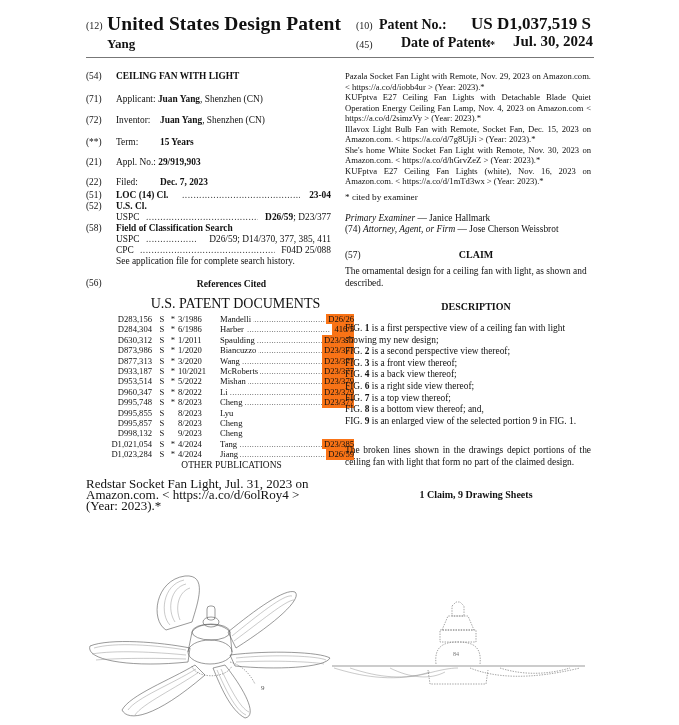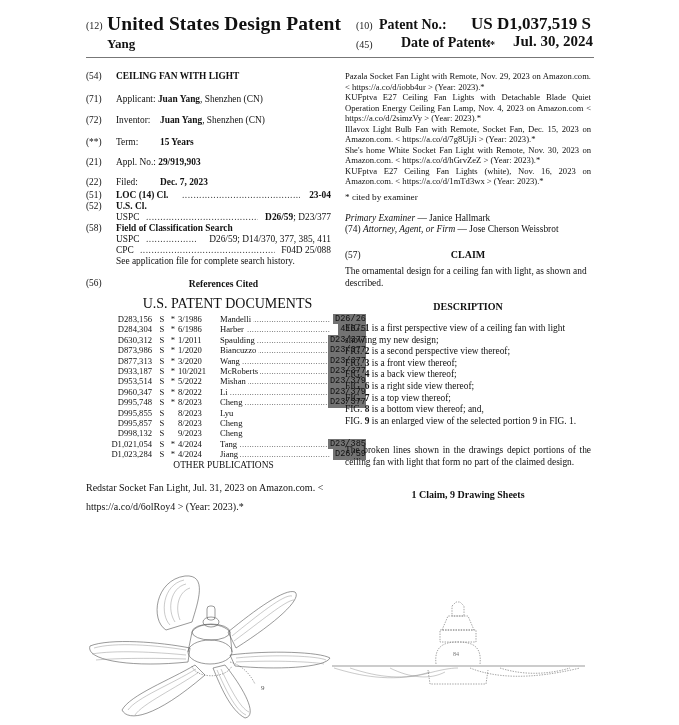--- a/index.html
+++ b/index.html
@@ -20,24 +20,24 @@
   .dots { letter-spacing: 0.5px; color: #333; }
   .refs { position: absolute; left: 88px; top: 314px; font-size: 8.6px; line-height: 10.4px; }
   .ref-row { display: flex; white-space: nowrap; }
   .ref-row .pno { width: 64px; text-align: right; }
   .ref-row .kind { width: 12px; text-align: center; margin-left: 4px; }
   .ref-row .star { width: 10px; text-align: center; }
   .ref-row .date { width: 38px; text-align: left; }
   .ref-row .namewrap { position: relative; width: 146px; margin-left: 4px; }
   .ref-row .namewrap .nm { position: absolute; left: 0; background: #fff; padding-right: 2px; }
   .ref-row .namewrap .dl { position: absolute; left: 0; right: 36px; top: 0; overflow: hidden; color: #444; letter-spacing: 0.3px; }
-  .ref-row .namewrap .cl { position: absolute; right: 0; top: 0; background: #737373; padding-left: 2px; font-family: Liberation Mono, monospace; }
+  .ref-row .namewrap .cl { position: absolute; right: 12px; top: 0; background: #f97316; padding-left: 2px; }
   .right-col { position: absolute; left: 345px; width: 246px; font-size: 8.6px; line-height: 10.5px; text-align: justify; }
   .desc-col { position: absolute; left: 345px; width: 246px; font-size: 9.4px; line-height: 11.6px; }
-  .center { text-align: center; }
+  .center { text-align: center; padding-left: 8px; }
   svg .bl { fill: none; stroke: #555; stroke-width: 0.6; }
   svg .bl2 { fill: none; stroke: #888; stroke-width: 0.45; }
   svg .dash { fill: none; stroke: #666; stroke-width: 0.6; stroke-dasharray: 1.4 1.2; }
 </style>
 </head>
 <body>
 
 <div>
   <span class="abs num" style="left:86px;top:20px;">(12)</span>
   <span class="abs hdr-title" style="left:107px;top:13px;">United States Design Patent</span>
@@ -245,21 +245,21 @@
       <span class="date">4/2024</span>
       <span class="namewrap">
         <span class="dl">........................................................</span>
         <span class="nm">Jiang</span>
         <span class="cl">D26/59</span>
       </span>
     </div>
   </div>
 
 <div class="abs center" style="left:116px;top:460px;width:215px;font-size:9.4px;">OTHER PUBLICATIONS</div>
-<div class="abs small" style="left:86px;top:478px;width:245px;font-size:10px;line-height:19px;">Redstar Socket Fan Light, Jul. 31, 2023 on Amazon.com. &lt; https://a.co/d/6olRoy4 &gt; (Year: 2023).*</div>
+<div class="abs small" style="left:86px;top:478px;width:245px;font-size:13px;line-height:11px;">Redstar Socket Fan Light, Jul. 31, 2023 on Amazon.com. &lt; https://a.co/d/6olRoy4 &gt; (Year: 2023).*</div>
 
 <div class="right-col" style="top:71px;" id="right-pubs">
     <div>Pazala Socket Fan Light with Remote, Nov. 29, 2023 on Amazon.com. &lt; https://a.co/d/iobb4ur &gt; (Year: 2023).*</div>
     <div>KUFptva E27 Ceiling Fan Lights with Detachable Blade Quiet Operation Energy Ceiling Fan Lamp, Nov. 4, 2023 on Amazon.com &lt; https://a.co/d/2simzVy &gt; (Year: 2023).*</div>
     <div>Illavox Light Bulb Fan with Remote, Socket Fan, Dec. 15, 2023 on Amazon.com. &lt; https://a.co/d/7g8UjJi &gt; (Year: 2023).*</div>
     <div>She's home White Socket Fan Light with Remote, Nov. 30, 2023 on Amazon.com. &lt; https://a.co/d/hGrvZeZ &gt; (Year: 2023).*</div>
     <div>KUFptva E27 Ceiling Fan Lights (white), Nov. 16, 2023 on Amazon.com. &lt; https://a.co/d/1mTd3wx &gt; (Year: 2023).*</div>
   </div>
 
 <div class="abs" style="left:345px;top:192px;font-size:9.2px;">* cited by examiner</div>

